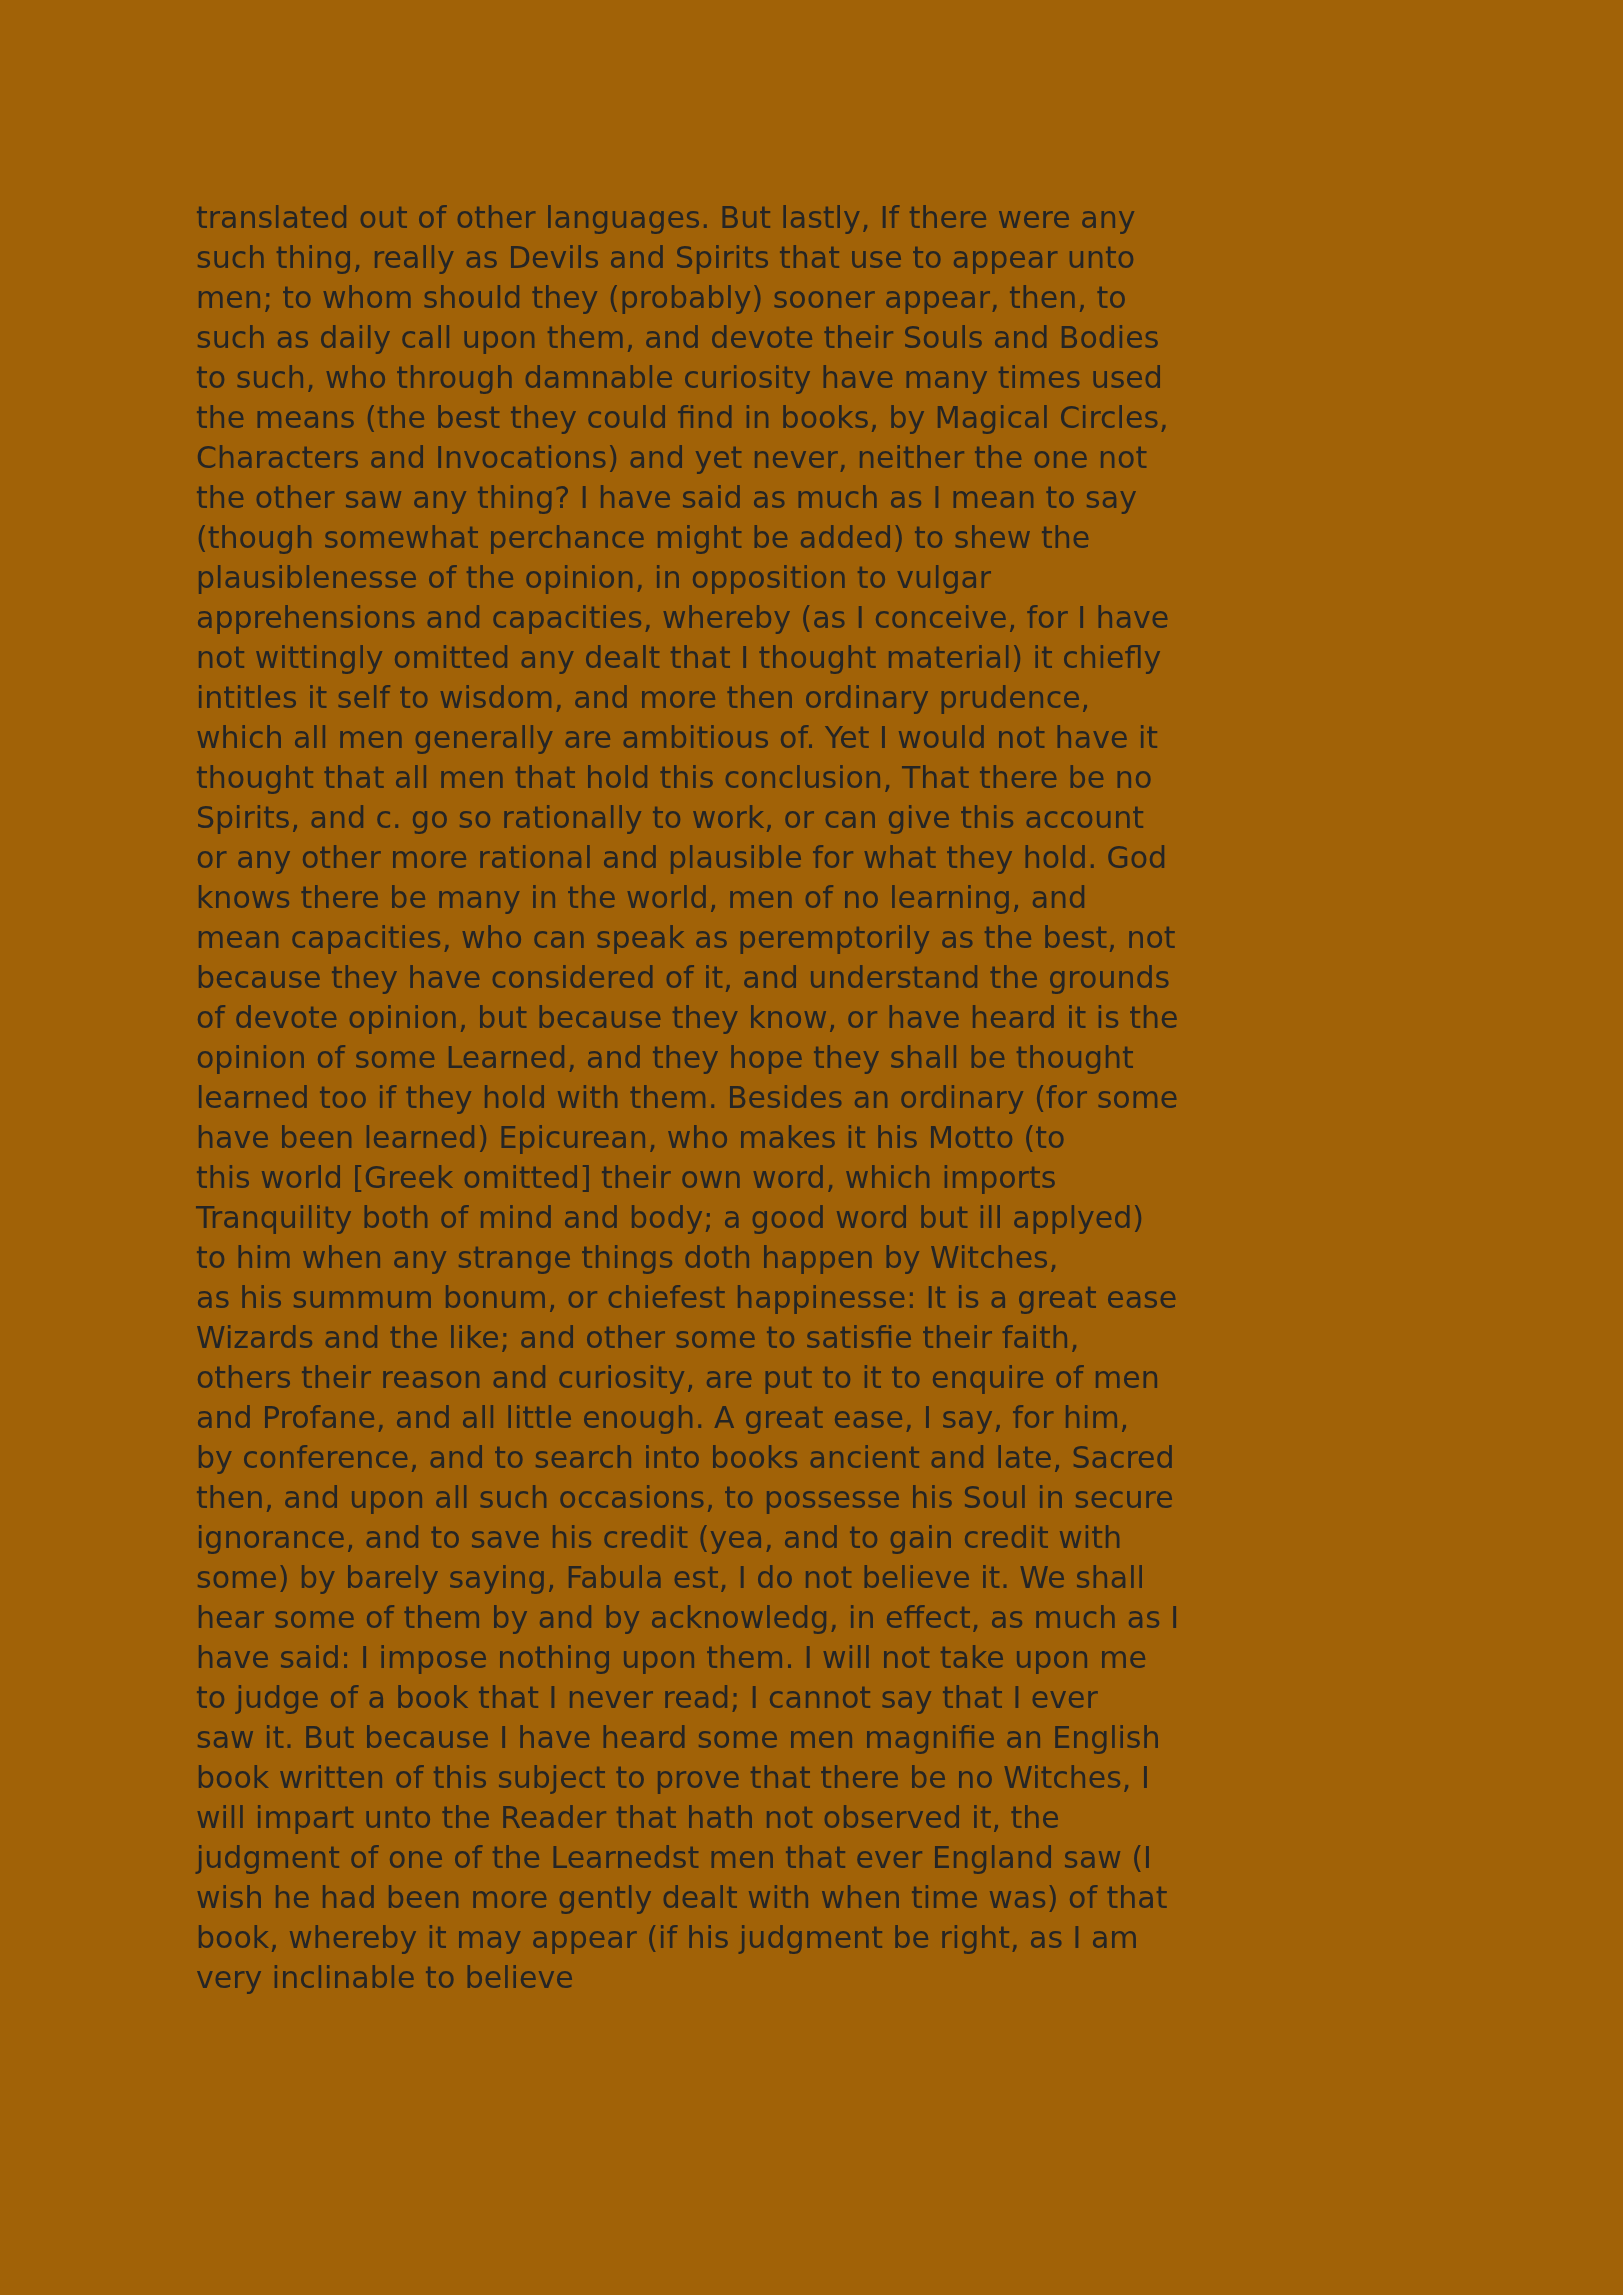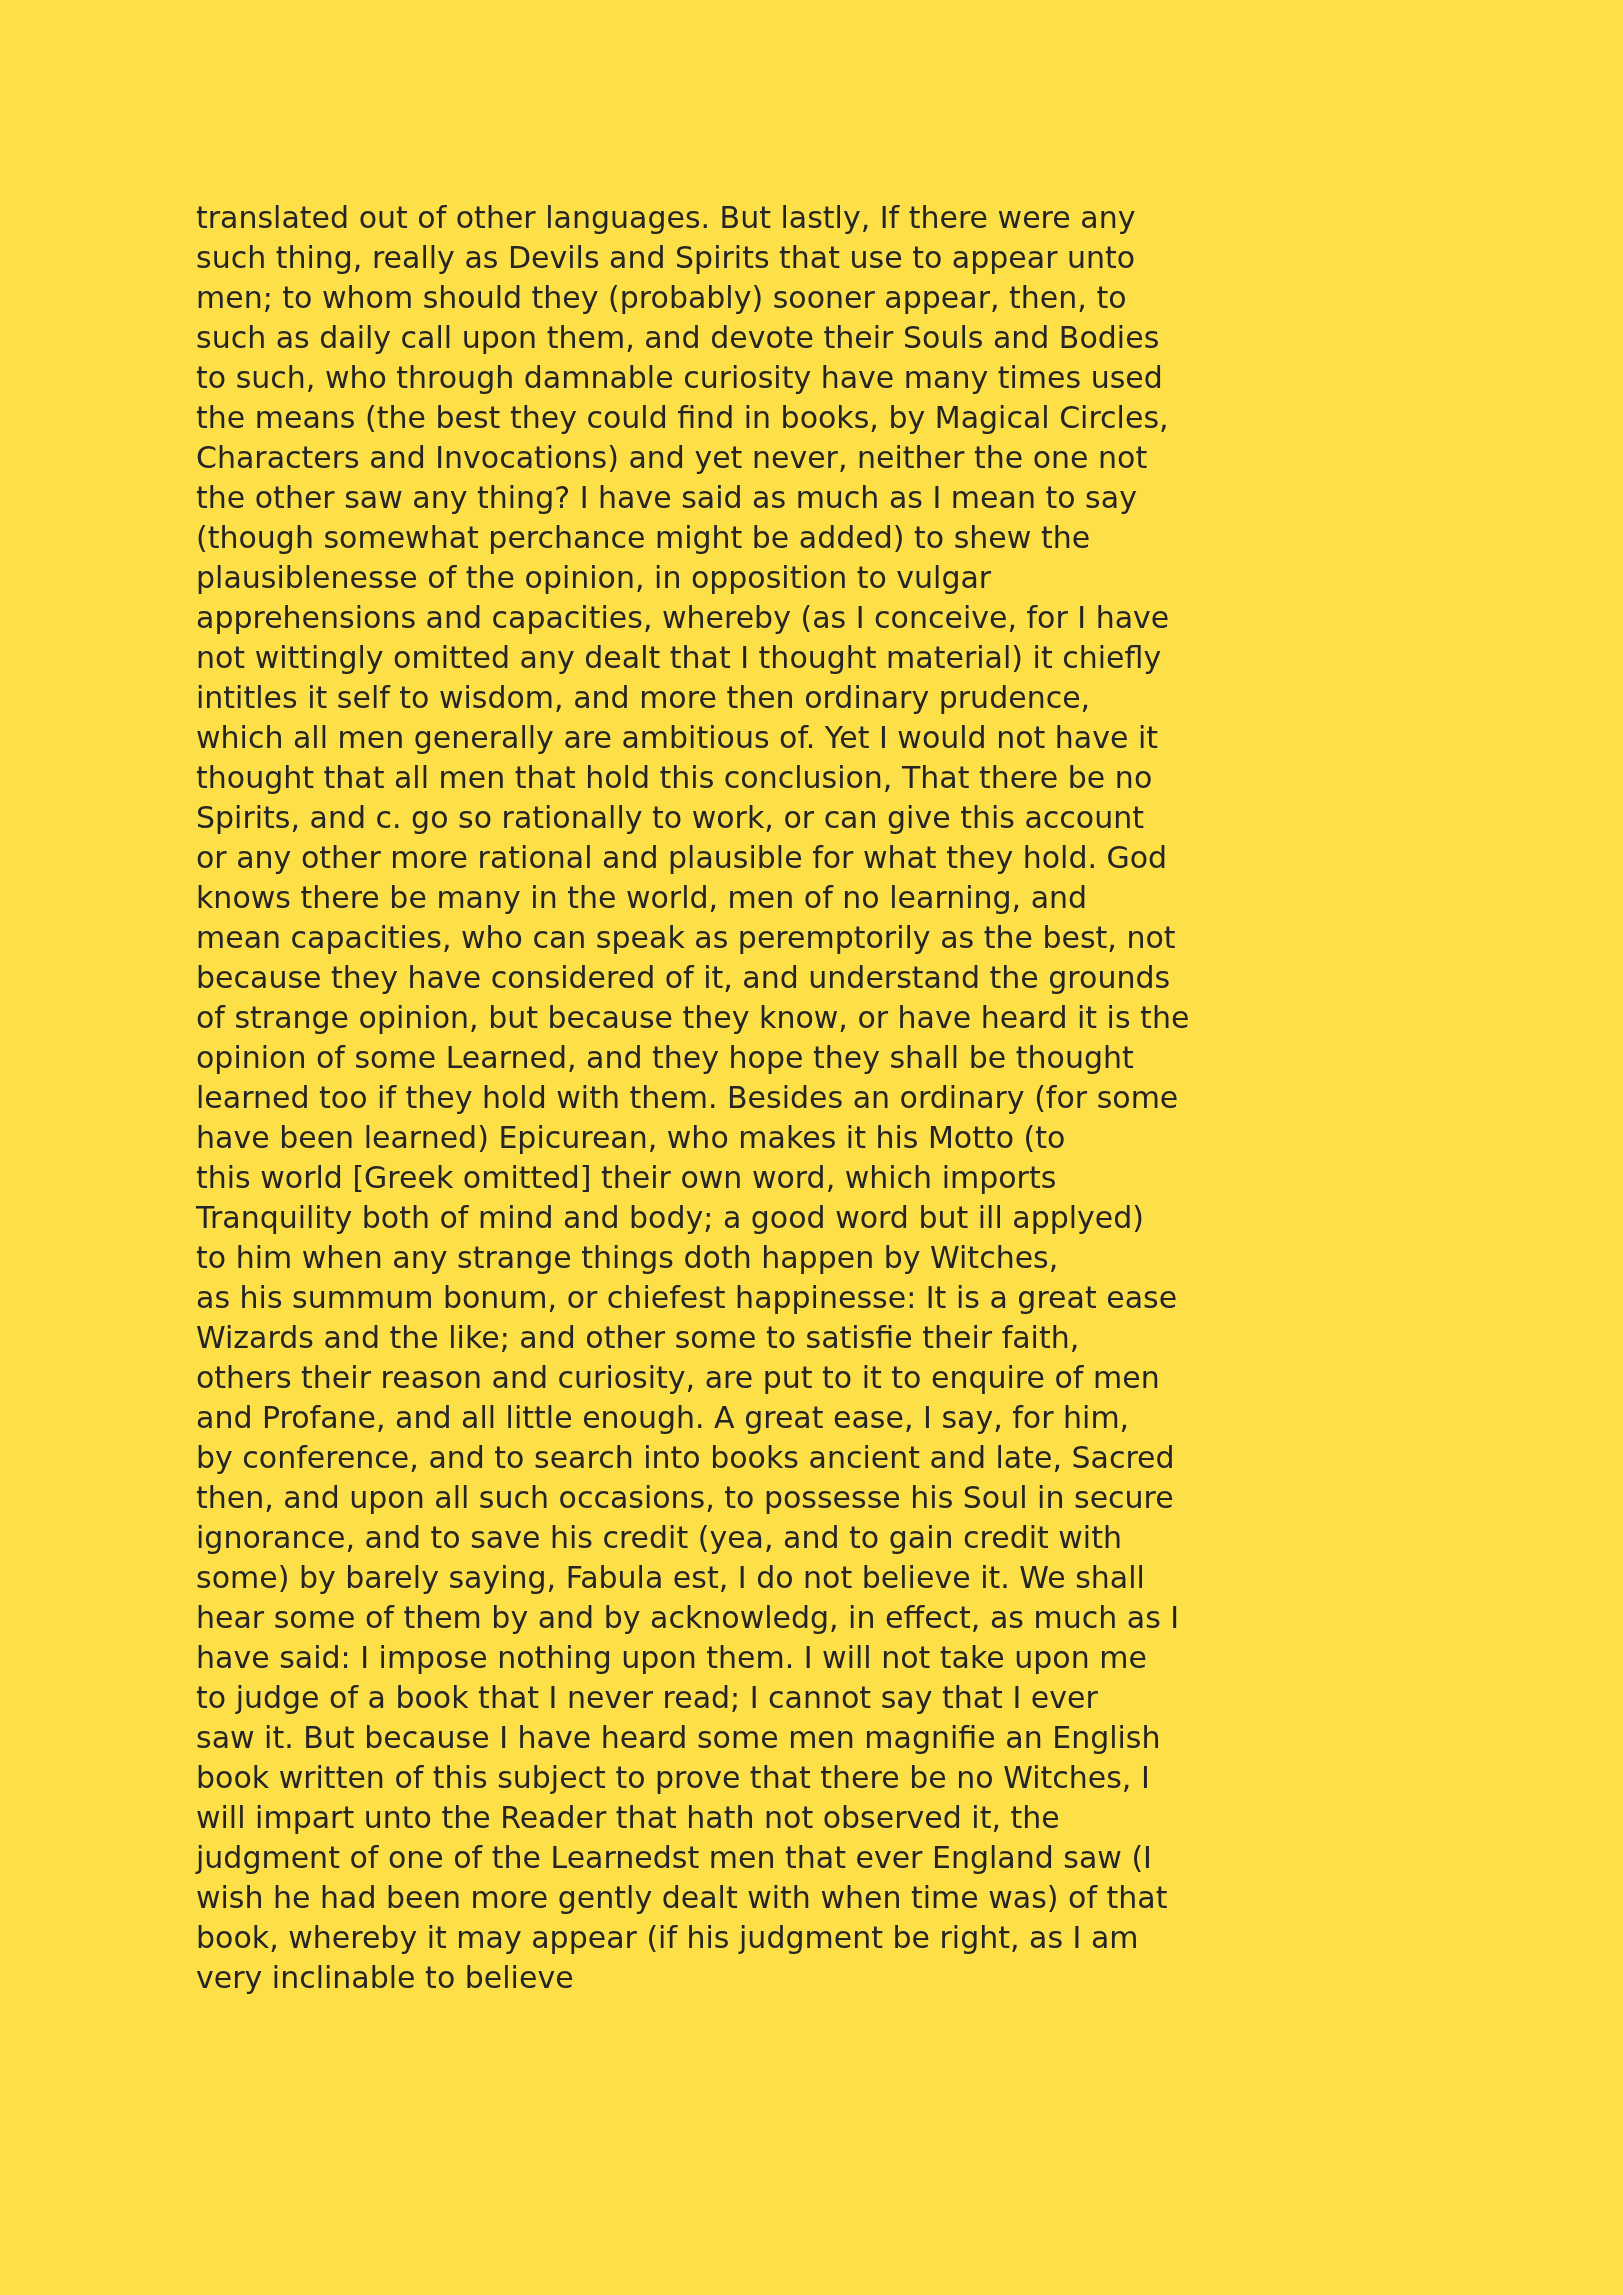--- a/index.html
+++ b/index.html
@@ -9,21 +9,21 @@
   body {
     width: 1623px;
     height: 2295px;
     background: #ffffff;
     position: relative;
     overflow: hidden;
   }
   .page {
     position: absolute;
     inset: 0;
-    background: #fde047;
+    background: #a16207;
   }
   .text-block {
     position: absolute;
     left: 196px;
     top: 198px;
     width: 1126px;
     font-family: "DejaVu Sans", "Liberation Sans", sans-serif;
     font-size: 30px;
     line-height: 40px;
     color: #252525;
@@ -51,21 +51,21 @@
       <div class="text-line">apprehensions and capacities, whereby (as I conceive, for I have</div>
       <div class="text-line">not wittingly omitted any dealt that I thought material) it chiefly</div>
       <div class="text-line">intitles it self to wisdom, and more then ordinary prudence,</div>
       <div class="text-line">which all men generally are ambitious of. Yet I would not have it</div>
       <div class="text-line">thought that all men that hold this conclusion, That there be no</div>
       <div class="text-line">Spirits, and c. go so rationally to work, or can give this account</div>
       <div class="text-line">or any other more rational and plausible for what they hold. God</div>
       <div class="text-line">knows there be many in the world, men of no learning, and</div>
       <div class="text-line">mean capacities, who can speak as peremptorily as the best, not</div>
       <div class="text-line">because they have considered of it, and understand the grounds</div>
-      <div class="text-line">of strange opinion, but because they know, or have heard it is the</div>
+      <div class="text-line">of devote opinion, but because they know, or have heard it is the</div>
       <div class="text-line">opinion of some Learned, and they hope they shall be thought</div>
       <div class="text-line">learned too if they hold with them. Besides an ordinary (for some</div>
       <div class="text-line">have been learned) Epicurean, who makes it his Motto (to</div>
       <div class="text-line">this world [Greek omitted] their own word, which imports</div>
       <div class="text-line">Tranquility both of mind and body; a good word but ill applyed)</div>
       <div class="text-line">to him when any strange things doth happen by Witches,</div>
       <div class="text-line">as his summum bonum, or chiefest happinesse: It is a great ease</div>
       <div class="text-line">Wizards and the like; and other some to satisfie their faith,</div>
       <div class="text-line">others their reason and curiosity, are put to it to enquire of men</div>
       <div class="text-line">and Profane, and all little enough. A great ease, I say, for him,</div>

